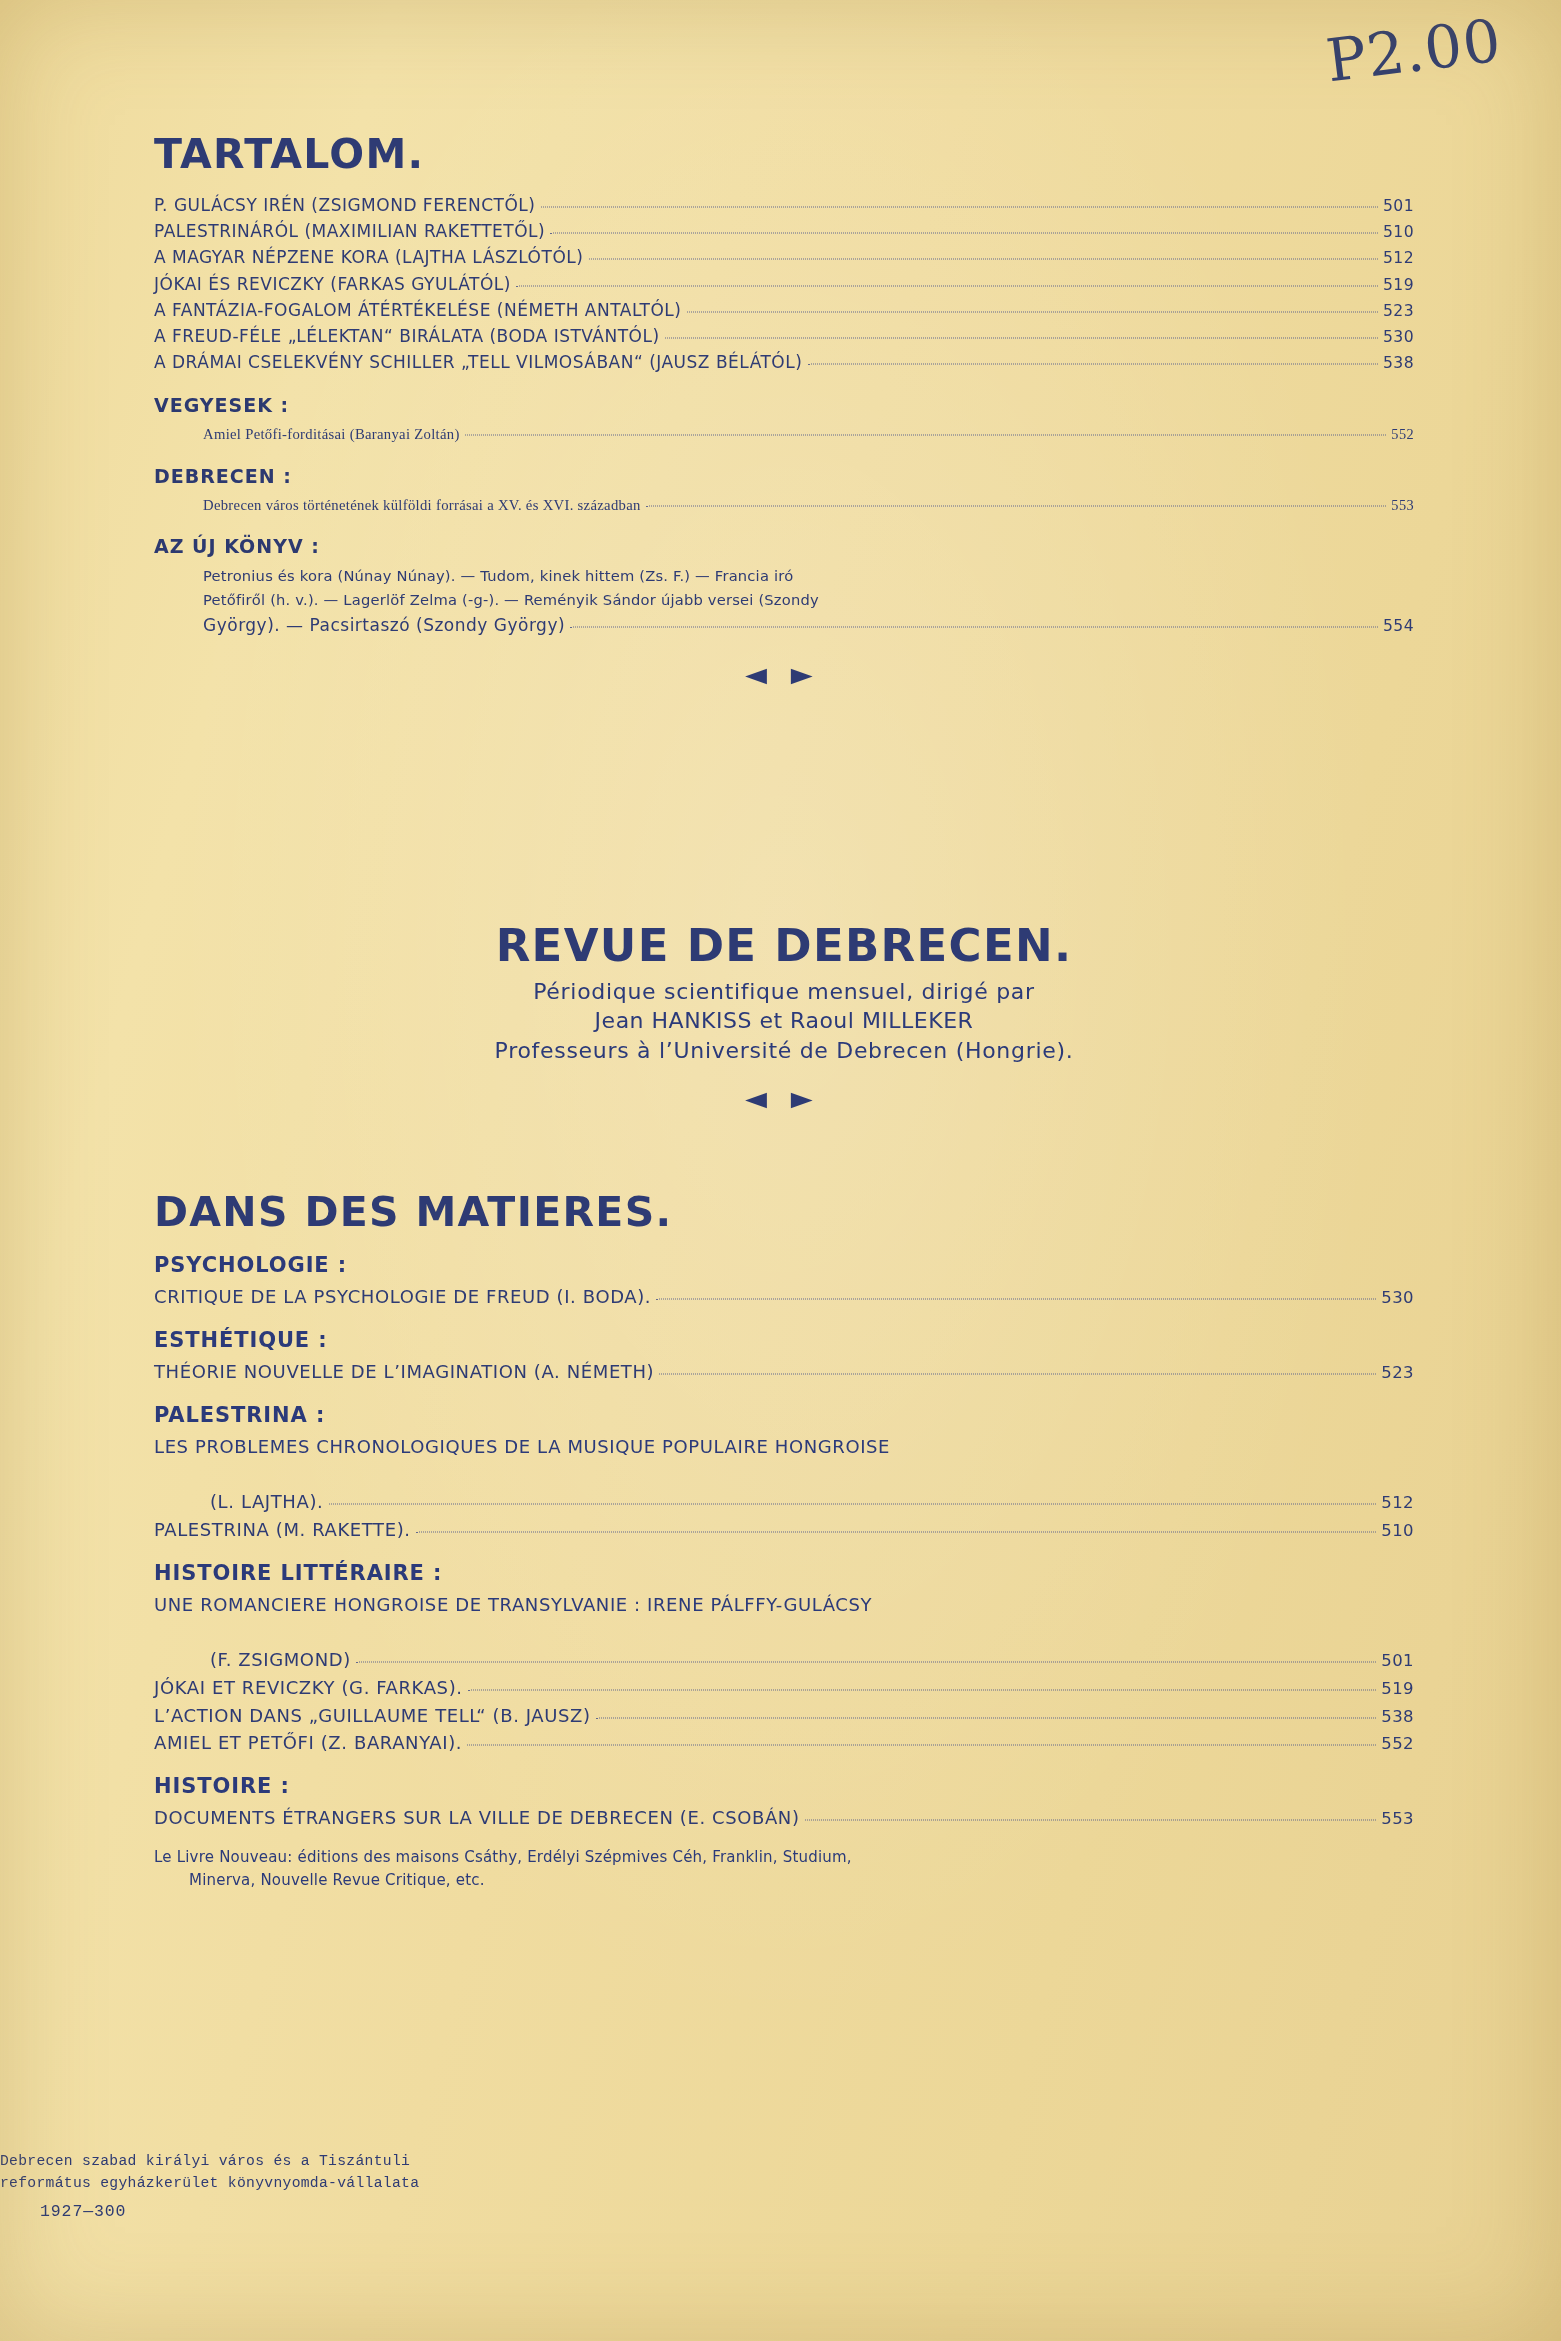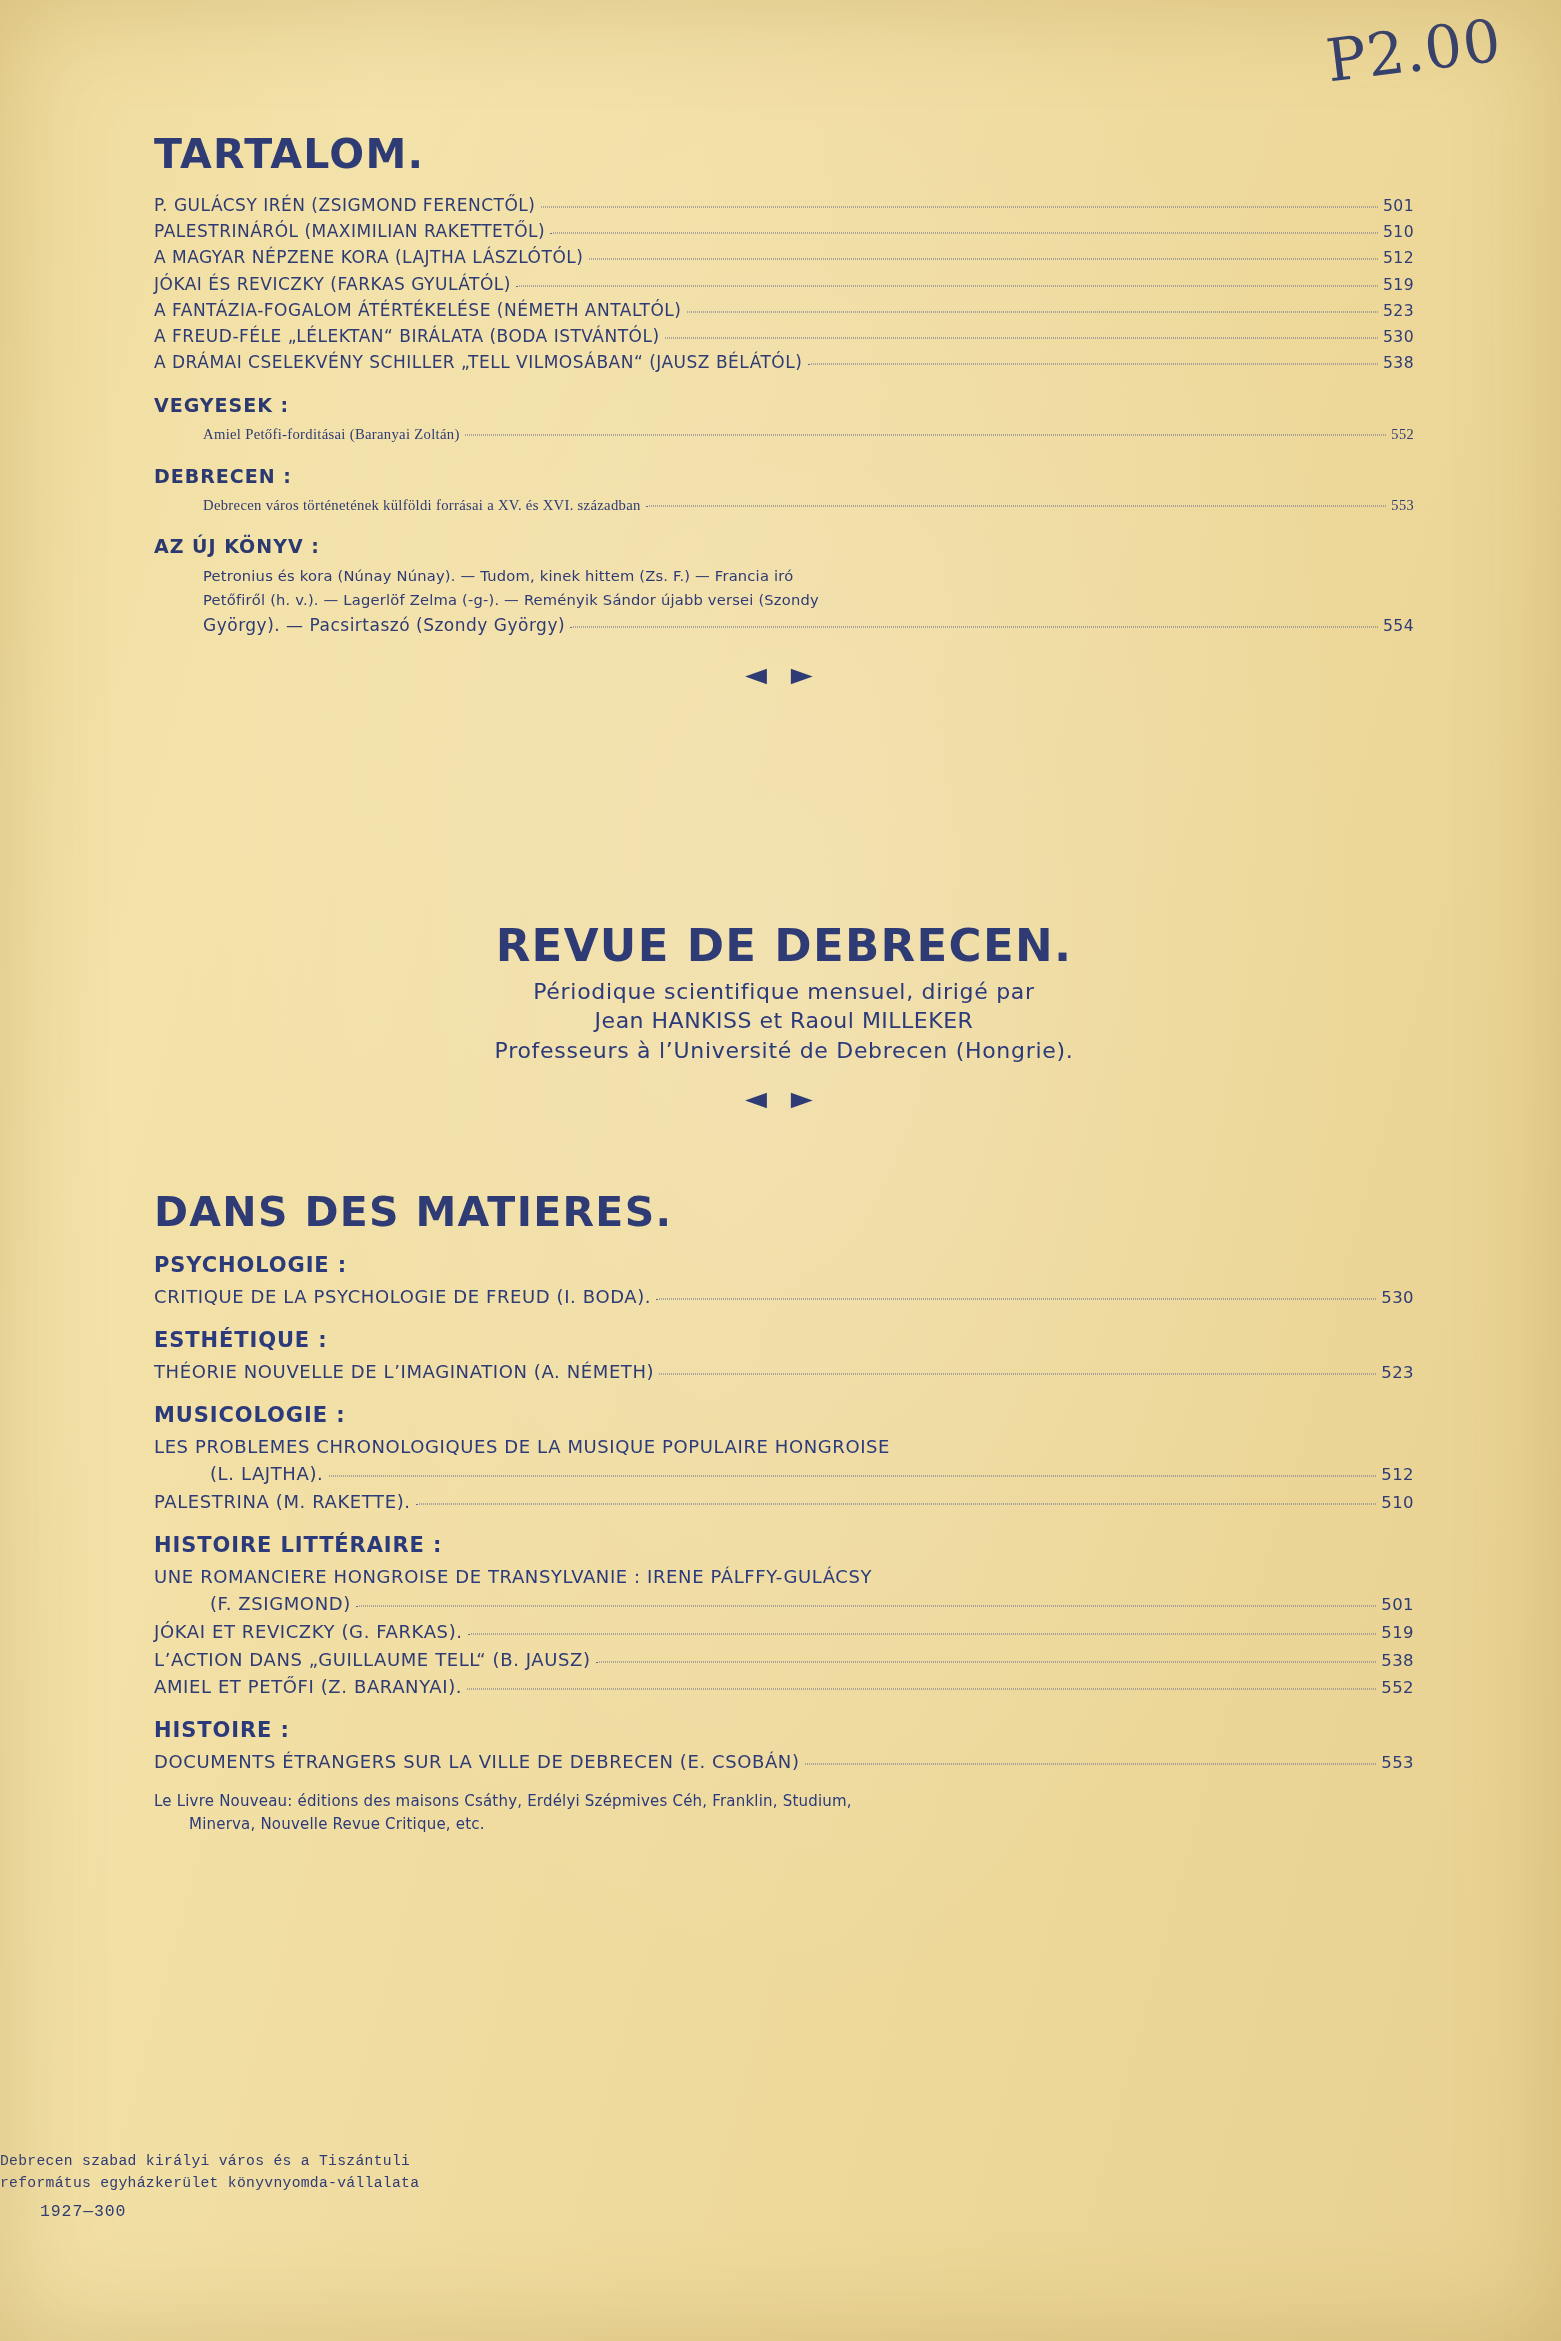--- a/index.html
+++ b/index.html
@@ -159,21 +159,21 @@
     line-height: 1.5;
   }
   .fr-entry .pg { font-size: 16.5px; }
   .fr-head {
     font-family: "DejaVu Sans", sans-serif;
     font-weight: 700;
     font-size: 21px;
     letter-spacing: 0.9px;
     margin: 17.3px 0 6px 0;
   }
-  .cont-indent { margin-left: 56px; }
+  .cont-indent { margin-left: 56px; margin-top: 28px; }
 
   .footnote {
     font-family: "DejaVu Sans", sans-serif;
     font-size: 15px;
     letter-spacing: 0.2px;
     line-height: 1.5;
     margin-top: 14px;
   }
   .footnote .l2 { display: block; margin-left: 35px; }
 
@@ -304,21 +304,21 @@
       <span class="pg">530</span>
     </div>
 
     <div class="fr-head">ESTHÉTIQUE :</div>
     <div class="entry fr-entry">
       <span class="txt">THÉORIE NOUVELLE DE L’IMAGINATION (A. NÉMETH)</span>
       <span class="leader"></span>
       <span class="pg">523</span>
     </div>
 
-    <div class="fr-head">MUSICOLOGIE :</div>
+    <div class="fr-head">PALESTRINA :</div>
     <div class="fr-entry">
       <div>LES PROBLEMES CHRONOLOGIQUES DE LA MUSIQUE POPULAIRE HONGROISE</div>
       <div class="entry fr-entry cont-indent">
         <span class="txt">(L. LAJTHA).</span>
         <span class="leader"></span>
         <span class="pg">512</span>
       </div>
     </div>
     <div class="entry fr-entry">
       <span class="txt">PALESTRINA (M. RAKETTE).</span>

